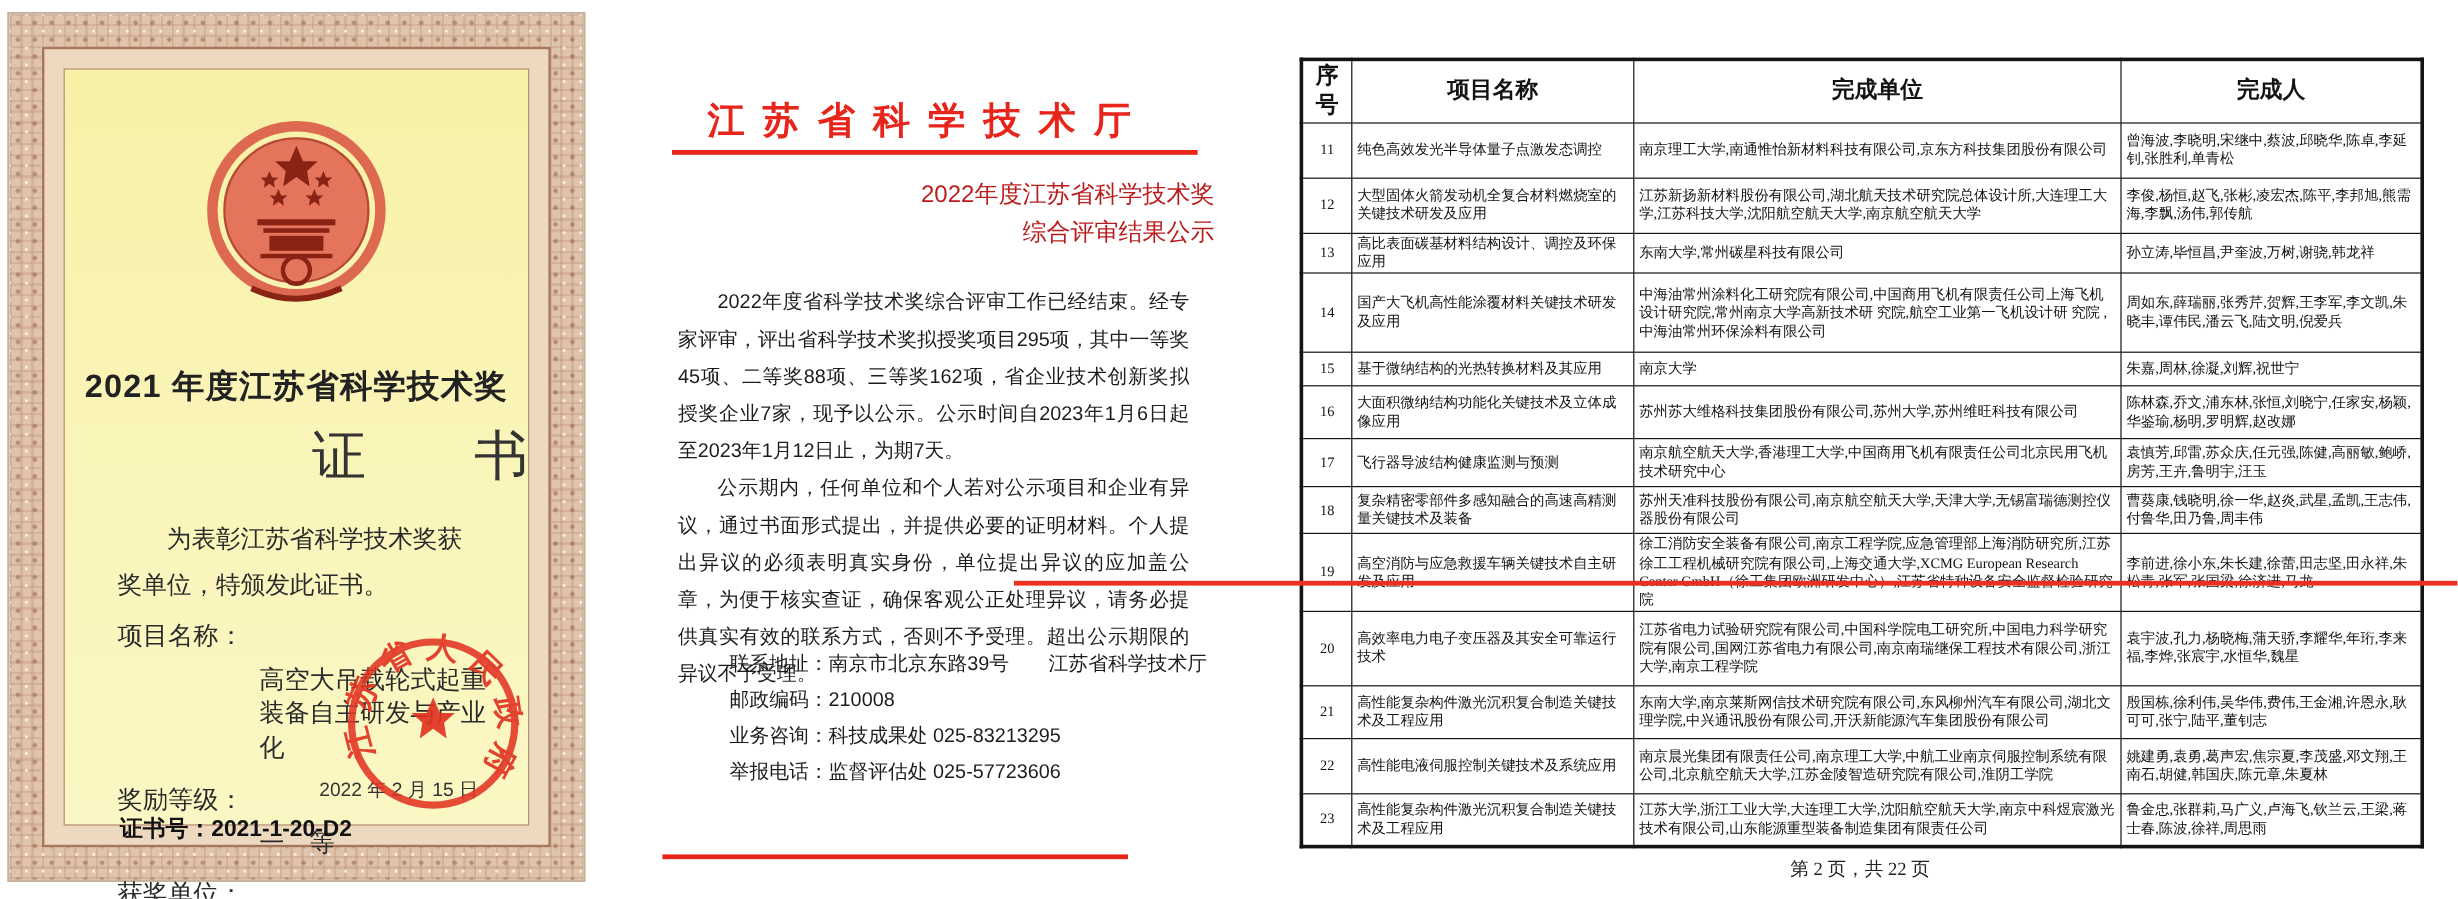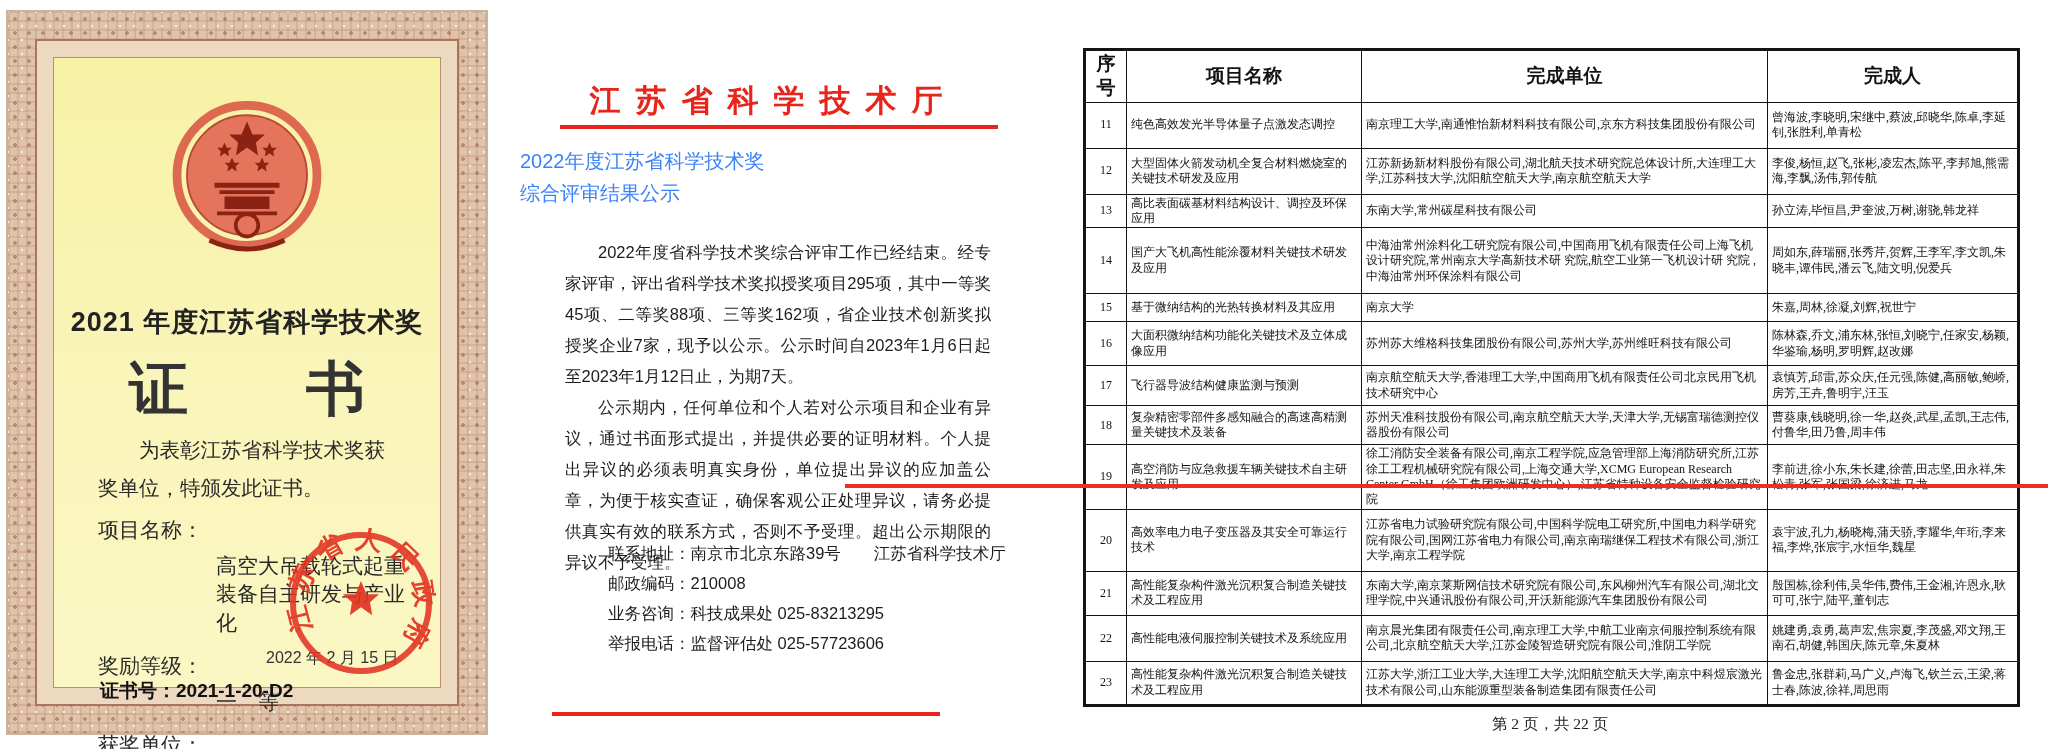--- a/index.html
+++ b/index.html
@@ -18,43 +18,43 @@
           background-size:14px 14px,14px 14px,auto,auto;
           background-position:0 0,7px 7px,0 0,0 0;
           padding:27px; outline:2px solid #c8b49e; }
   .cert-frame { border:2px solid #a9765b; padding:16px; background:#ecd9c0; height:100%; }
   .cert-inner { position:relative; height:100%; border:1px solid #b98f73;
                 background:linear-gradient(180deg,#f7f1a6 0%, #faf5ba 55%, #fbf7c4 100%); }
   .emblem { position:absolute; left:50%; transform:translateX(-50%); top:42px; }
   .cert-title { position:absolute; top:246px; width:100%; text-align:center;
                 font-family:"Liberation Sans", sans-serif; font-weight:bold;
                 font-size:27px; letter-spacing:1px; color:#222; }
-  .cert-zhengshu { position:absolute; top:292px; width:100%; text-align:center;
-                   font-family:"Liberation Sans", sans-serif; font-weight:bold;
-                   font-size:59px; color:#333; }
+  .cert-zhengshu { position:absolute; top:292px; width:100%; text-align:right;
+                   font-family:"Liberation Sans", sans-serif; font-weight:normal;
+                   font-size:45px; color:#333; }
   .cert-body { position:absolute; top:374px; left:44px; right:36px;
                font-size:20.5px; line-height:1.85; text-indent:2em; color:#2a2a2a; }
   .cert-fields { position:absolute; top:458px; left:44px; right:30px; }
   .field { display:flex; margin-bottom:15px; font-size:21px; line-height:1.35; color:#2a2a2a; }
   .field .lbl { flex:0 0 118px; }
   .field .val { flex:1;margin-top:36px; }
   .seal { position:absolute; left:246px; top:176px; opacity:.92; }
   .cert-date { position:absolute; left:212px; top:288px; font-size:16px; color:#333;
                font-family:"Liberation Sans", sans-serif; }
   .cert-no { position:absolute; left:46px; top:620px; font-size:19px; font-weight:bold;
              font-family:"Liberation Sans", sans-serif; color:#111; }
 
   
   .announce { position:absolute; left:520px; top:0; width:492px; height:749px; background:#fff;
               font-family:"Liberation Sans", sans-serif; }
   .agency { position:absolute; top:80px; width:100%; text-align:center;
             color:#e8251a; font-weight:bold; font-size:31px; letter-spacing:15px;
             padding-left:15px; white-space:nowrap; }
   .agency-line { position:absolute; left:40px; top:125px; width:438px; height:4px; background:#e8251a; }
-  .ann-title { position:absolute; width:100%; text-align:left; font-size:20px; color:#3b82f6; }
+  .ann-title { position:absolute; width:100%; text-align:right; font-size:20px; color:#b91c1c; }
   .ann-title.t1 { top:148px; }
   .ann-title.t2 { top:180px; }
   .ann-paras { position:absolute; top:237px; left:45px; width:426px; }
   .ann-paras p { font-size:16.5px; line-height:31px; text-align:justify;
                  text-indent:2em; color:#1c1c1c; }
   .contacts { position:absolute; top:538px; left:88px; }
   .contacts div { font-size:16.5px; line-height:30px; color:#1c1c1c; }
   .bottom-line { position:absolute; left:32px; top:712px; width:388px; height:4px; background:#e8251a; }
 
   

